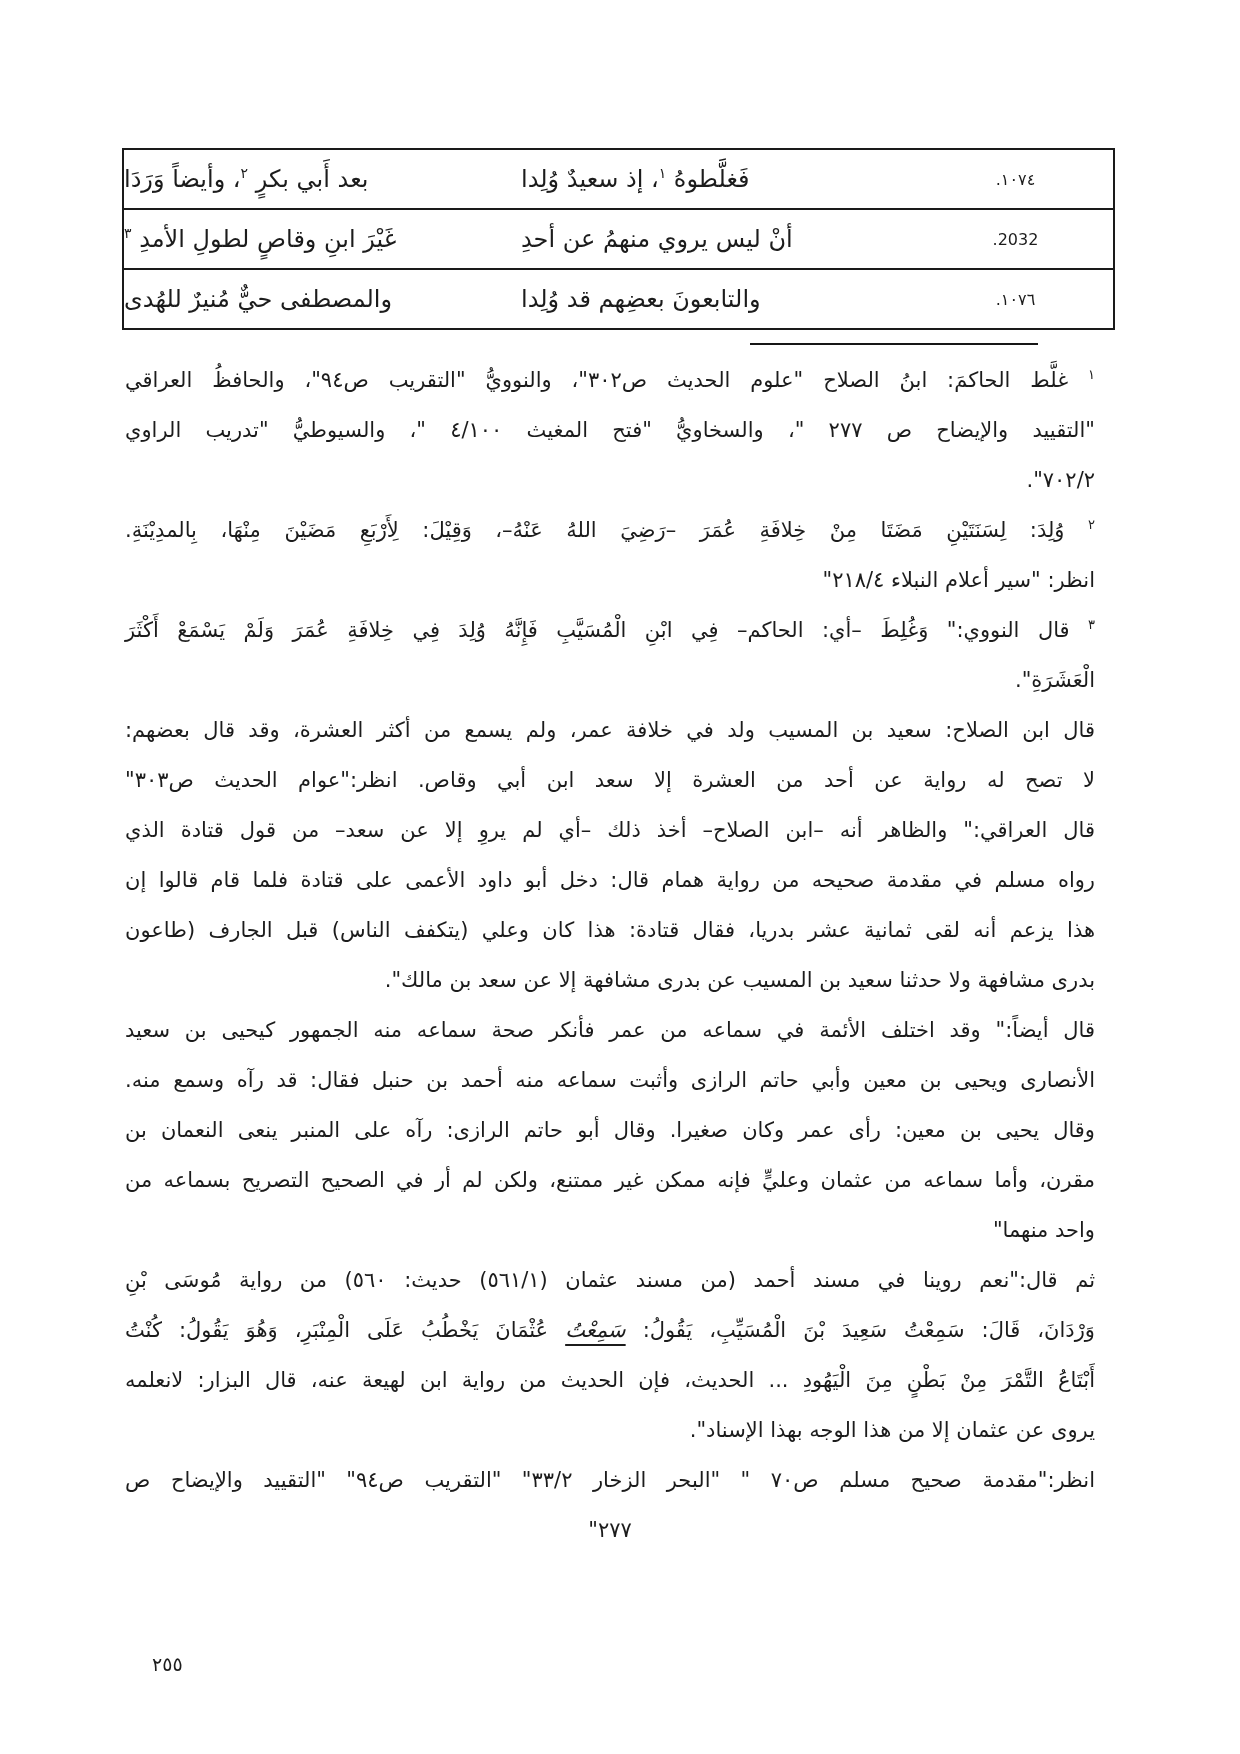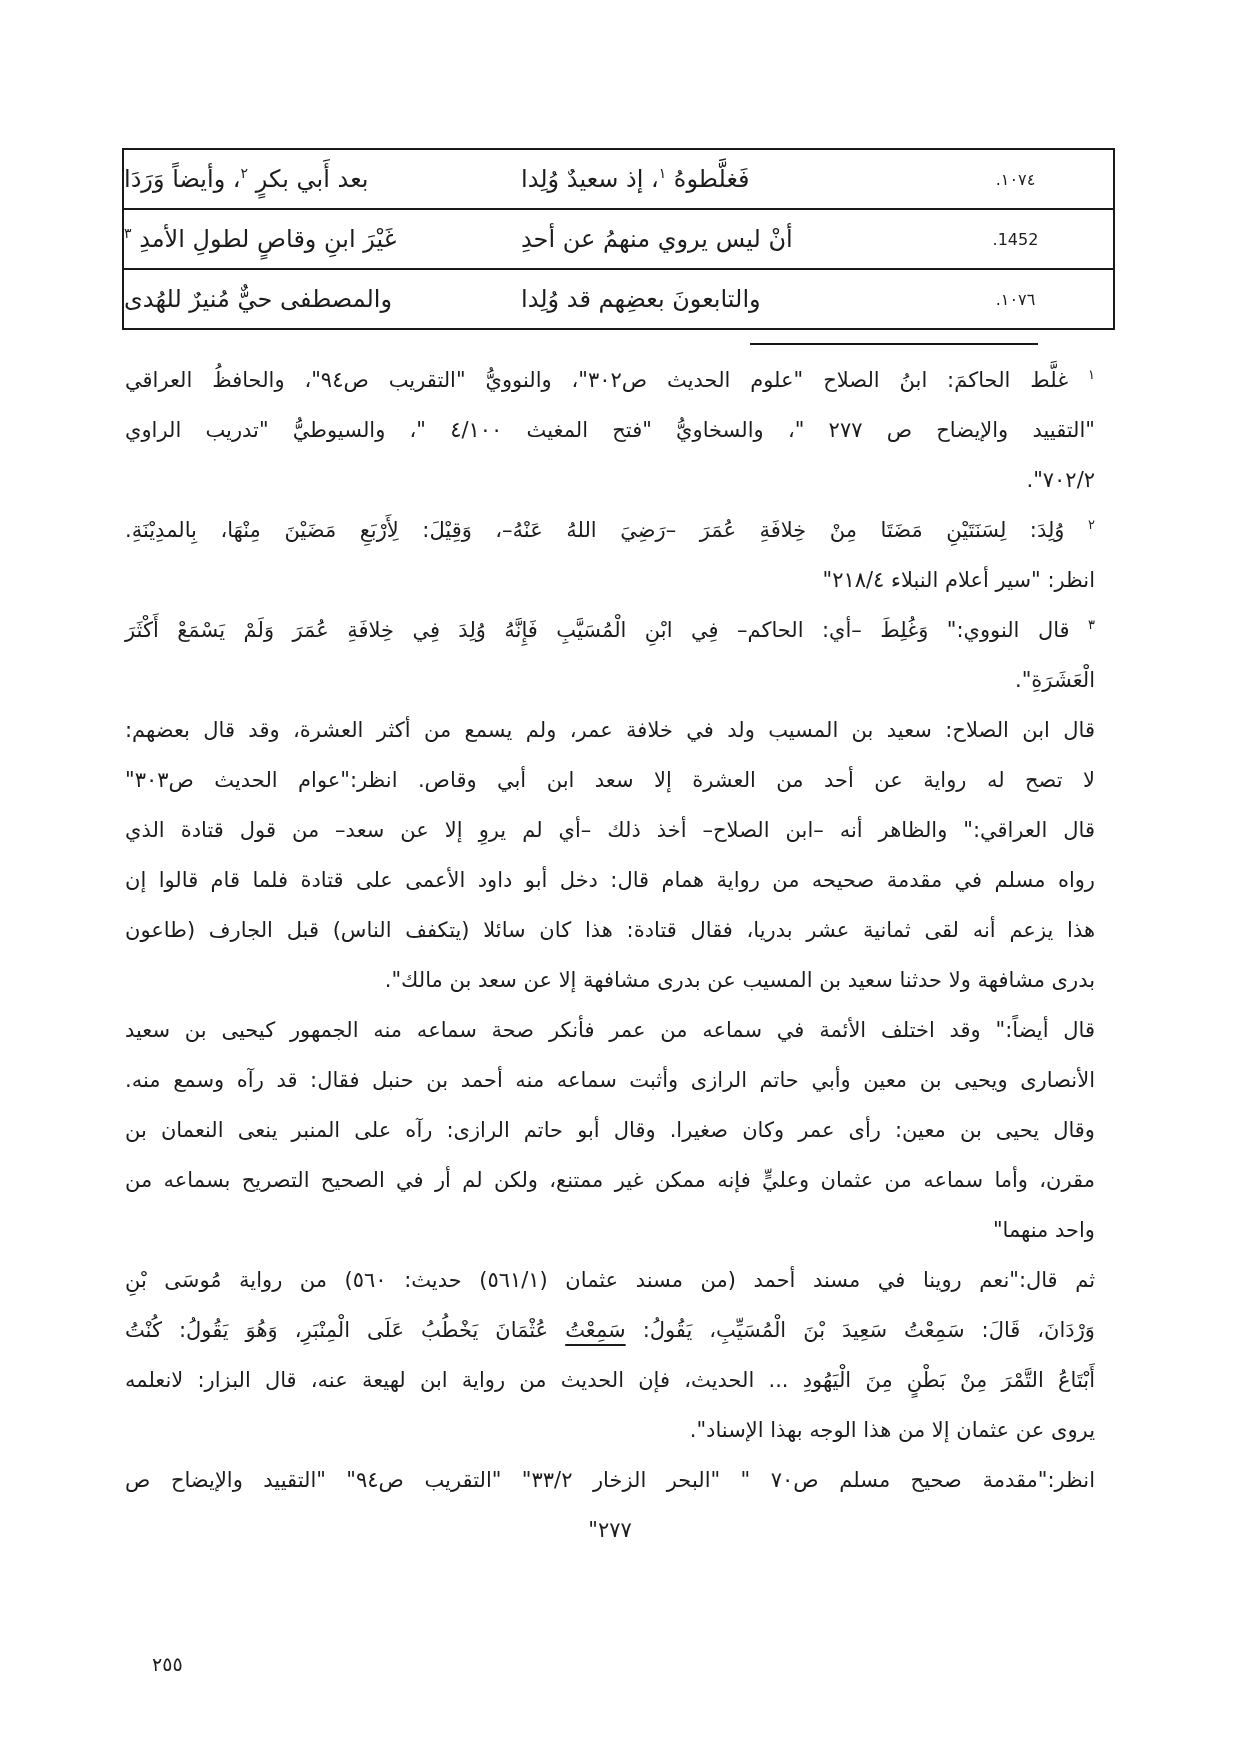--- a/index.html
+++ b/index.html
@@ -74,20 +74,21 @@
   .fn-line.c { text-align: center; }
   sup.fnref {
     font-size: 13px;
     line-height: 0;
     vertical-align: super;
   }
   .u {
     text-decoration: underline;
     text-decoration-thickness: 2px;
     text-underline-offset: 7px;
+    font-style: italic;
   }
 
   
   .page-num {
     position: absolute;
     top: 1653px;
     left: 152px;
     width: 100px;
     text-align: left;
     font-size: 19px;
@@ -97,21 +98,21 @@
 <body>
 
 <div class="sheet">
   <div class="verse-table" id="verse-table">
       <div class="vrow">
         <div class="vnum">١٠٧٤.</div>
         <div class="vright"><span>فَغلَّطوهُ </span><sup class="fnref">١</sup><span>، إذ سعيدٌ وُلِدا</span></div>
         <div class="vleft"><span>بعد أَبي بكرٍ </span><sup class="fnref">٢</sup><span>، وأيضاً وَرَدَا</span></div>
       </div>
       <div class="vrow">
-        <div class="vnum">1452.</div>
+        <div class="vnum">2032.</div>
         <div class="vright"><span>أنْ ليس يروي منهمُ عن أحدِ</span></div>
         <div class="vleft"><span>غَيْرَ ابنِ وقاصٍ لطولِ الأمدِ </span><sup class="fnref">٣</sup></div>
       </div>
       <div class="vrow">
         <div class="vnum">١٠٧٦.</div>
         <div class="vright"><span>والتابعونَ بعضِهم قد وُلِدا</span></div>
         <div class="vleft"><span>والمصطفى حيٌّ مُنيرٌ للهُدى</span></div>
       </div>
     </div>
   <div class="fn-sep"></div>
@@ -120,21 +121,21 @@
       <div class="fn-line j"><span>"التقييد والإيضاح ص ٢٧٧ "، والسخاويُّ "فتح المغيث ٤/١٠٠ "، والسيوطيُّ "تدريب الراوي</span></div>
       <div class="fn-line e"><span>٧٠٢/٢".</span></div>
       <div class="fn-line j"><sup class="fnref">٢</sup><span> وُلِدَ: لِسَنَتَيْنِ مَضَتَا مِنْ خِلافَةِ عُمَرَ –رَضِيَ اللهُ عَنْهُ–، وَقِيْلَ: لِأَرْبَعِ مَضَيْنَ مِنْهَا، بِالمدِيْنَةِ.</span></div>
       <div class="fn-line e"><span>انظر: "سير أعلام النبلاء ٢١٨/٤"</span></div>
       <div class="fn-line j"><sup class="fnref">٣</sup><span> قال النووي:" وَغُلِطَ –أي: الحاكم– فِي ابْنِ الْمُسَيَّبِ فَإِنَّهُ وُلِدَ فِي خِلافَةِ عُمَرَ وَلَمْ يَسْمَعْ أَكْثَرَ</span></div>
       <div class="fn-line e"><span>الْعَشَرَةِ".</span></div>
       <div class="fn-line j"><span>قال ابن الصلاح: سعيد بن المسيب ولد في خلافة عمر، ولم يسمع من أكثر العشرة، وقد قال بعضهم:</span></div>
       <div class="fn-line j"><span>لا تصح له رواية عن أحد من العشرة إلا سعد ابن أبي وقاص. انظر:"عوام الحديث ص٣٠٣"</span></div>
       <div class="fn-line j"><span>قال العراقي:" والظاهر أنه –ابن الصلاح– أخذ ذلك –أي لم يروِ إلا عن سعد– من قول قتادة الذي</span></div>
       <div class="fn-line j"><span>رواه مسلم في مقدمة صحيحه من رواية همام قال: دخل أبو داود الأعمى على قتادة فلما قام قالوا إن</span></div>
-      <div class="fn-line j"><span>هذا يزعم أنه لقى ثمانية عشر بدريا، فقال قتادة: هذا كان سائلا (يتكفف الناس) قبل الجارف (طاعون</span></div>
+      <div class="fn-line j"><span>هذا يزعم أنه لقى ثمانية عشر بدريا، فقال قتادة: هذا كان وعلي (يتكفف الناس) قبل الجارف (طاعون</span></div>
       <div class="fn-line e"><span>بدرى مشافهة ولا حدثنا سعيد بن المسيب عن بدرى مشافهة إلا عن سعد بن مالك".</span></div>
       <div class="fn-line j"><span>قال أيضاً:" وقد اختلف الأئمة في سماعه من عمر فأنكر صحة سماعه منه الجمهور كيحيى بن سعيد</span></div>
       <div class="fn-line j"><span>الأنصارى ويحيى بن معين وأبي حاتم الرازى وأثبت سماعه منه أحمد بن حنبل فقال: قد رآه وسمع منه.</span></div>
       <div class="fn-line j"><span>وقال يحيى بن معين: رأى عمر وكان صغيرا. وقال أبو حاتم الرازى: رآه على المنبر ينعى النعمان بن</span></div>
       <div class="fn-line j"><span>مقرن، وأما سماعه من عثمان وعليٍّ فإنه ممكن غير ممتنع، ولكن لم أر في الصحيح التصريح بسماعه من</span></div>
       <div class="fn-line e"><span>واحد منهما"</span></div>
       <div class="fn-line j"><span>ثم قال:"نعم روينا في مسند أحمد (من مسند عثمان (٥٦١/١) حديث: ٥٦٠) من رواية مُوسَى بْنِ</span></div>
       <div class="fn-line j"><span>وَرْدَانَ، قَالَ: سَمِعْتُ سَعِيدَ بْنَ الْمُسَيِّبِ، يَقُولُ: </span><span class="u">سَمِعْتُ</span><span> عُثْمَانَ يَخْطُبُ عَلَى الْمِنْبَرِ، وَهُوَ يَقُولُ: كُنْتُ</span></div>
       <div class="fn-line j"><span>أَبْتَاعُ التَّمْرَ مِنْ بَطْنٍ مِنَ الْيَهُودِ ... الحديث، فإن الحديث من رواية ابن لهيعة عنه، قال البزار: لانعلمه</span></div>
       <div class="fn-line e"><span>يروى عن عثمان إلا من هذا الوجه بهذا الإسناد".</span></div>

